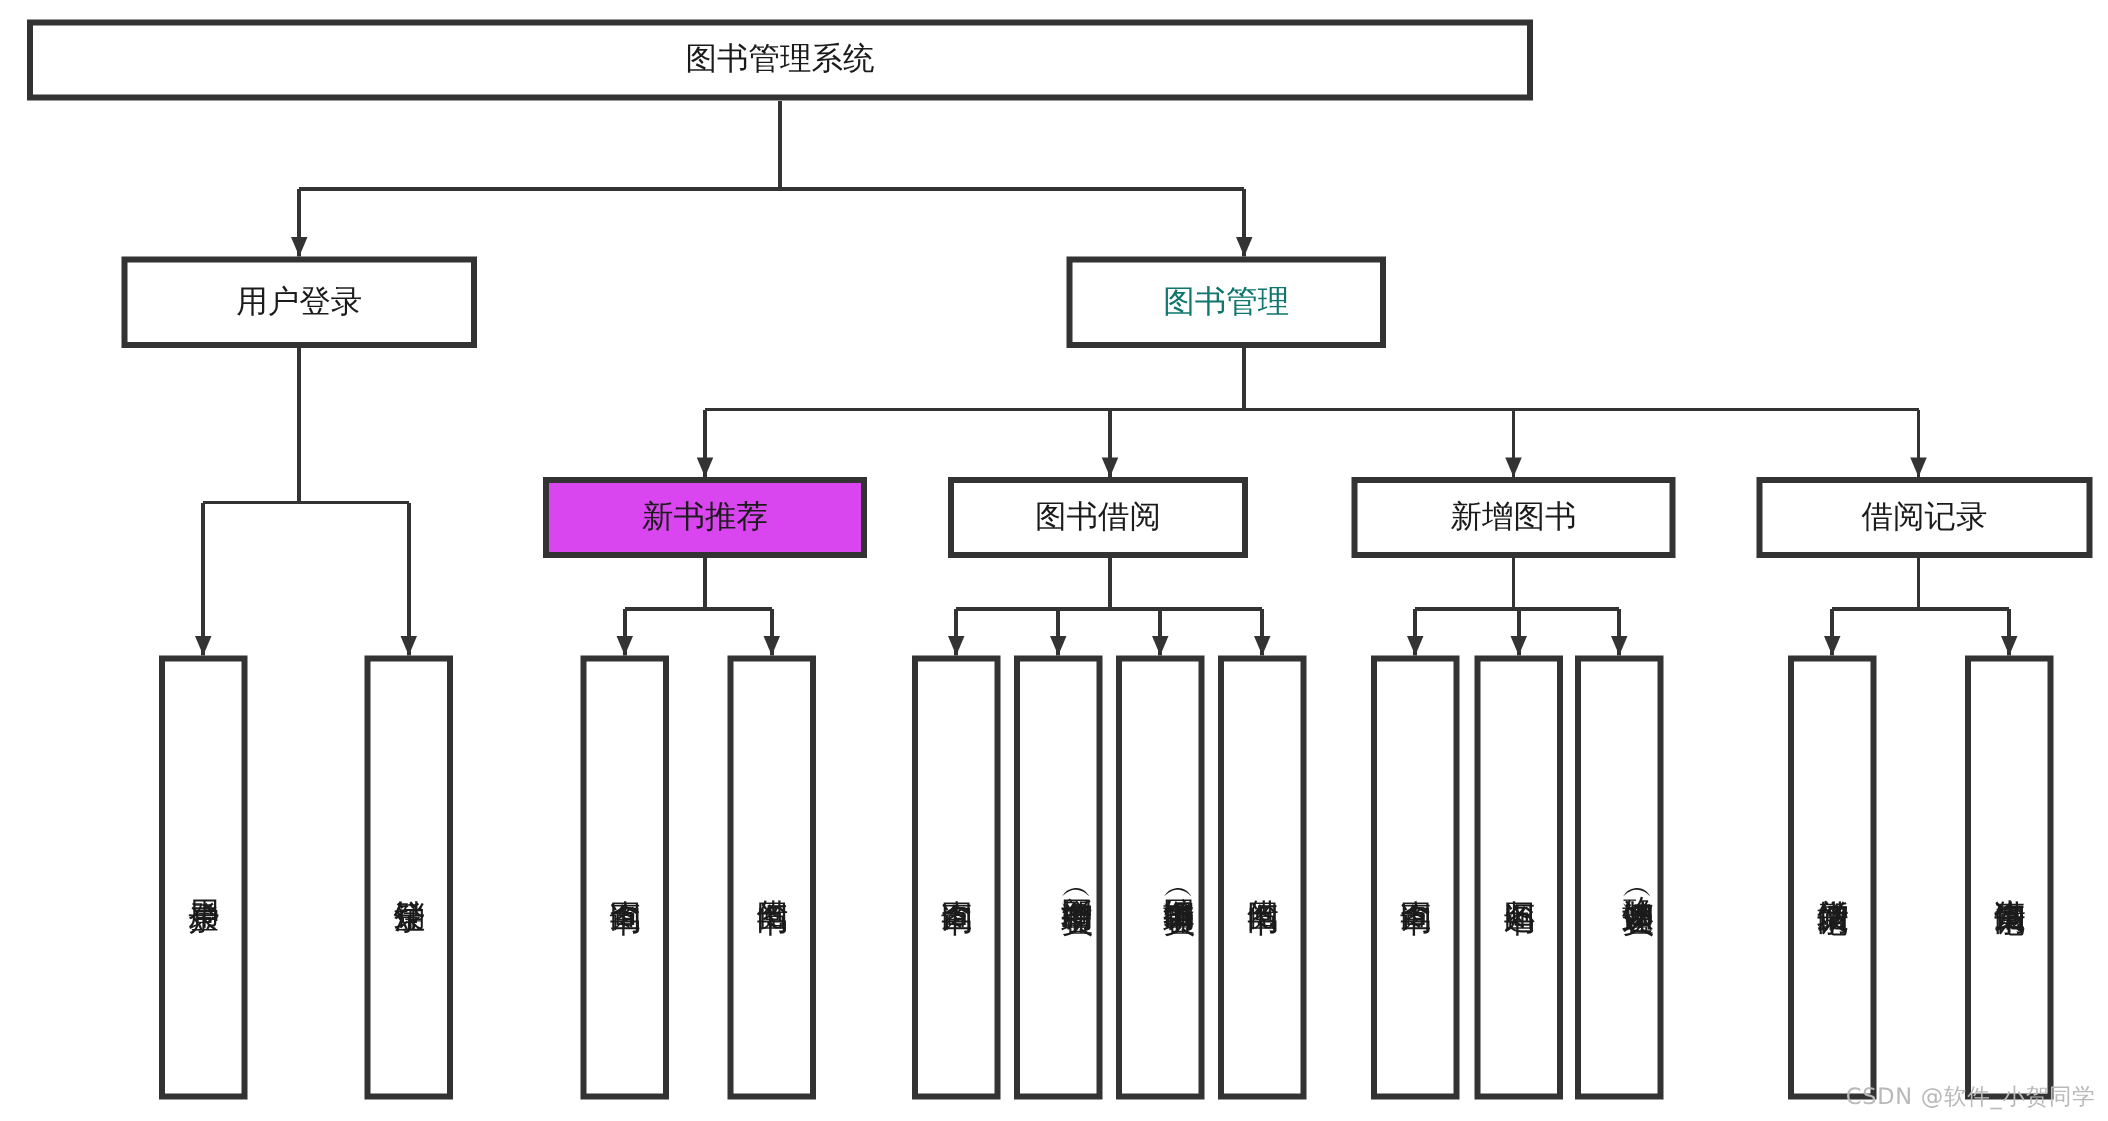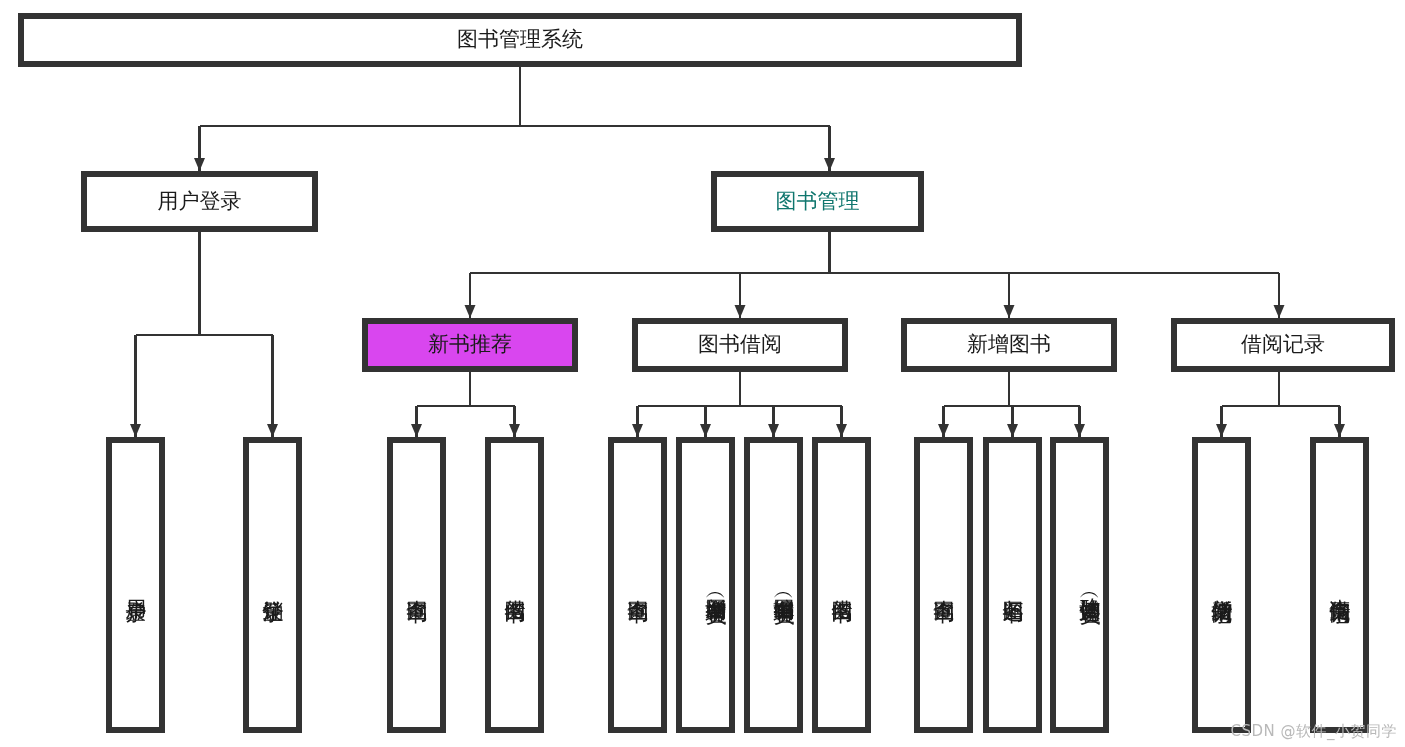--- a/index.html
+++ b/index.html
@@ -20,21 +20,21 @@
   #edges {
     position: absolute;
     left: 0;
     top: 0;
     width: 1405px;
     height: 747px;
   }
   .node {
     position: absolute;
     box-sizing: border-box;
-    border: 6px solid #84cc16;
+    border: 4px solid #84cc16;
     background: #ffffff;
     display: flex;
     align-items: center;
     justify-content: center;
     color: #1b1b1b;
   }
   .node.h {
     font-size: 21px;
     line-height: 1.2;
   }
@@ -130,21 +130,21 @@
       </div>
       <div class="node h" style="left: 81px; top: 171px; width: 237px; height: 61px; border-color: rgb(51, 51, 51); background: rgb(255, 255, 255); color: rgb(27, 27, 27);">
         <span class="node-label">用户登录</span>
       </div>
       <div class="node h" style="left: 711px; top: 171px; width: 213px; height: 61px; border-color: rgb(51, 51, 51); background: rgb(255, 255, 255); color: #0f766e;">
         <span class="node-label">图书管理</span>
       </div>
       <div class="node h" style="left: 362px; top: 318px; width: 216px; height: 54px; border-color: rgb(51, 51, 51); background: #d946ef; color: rgb(27, 27, 27);">
         <span class="node-label">新书推荐</span>
       </div>
-      <div class="node h" style="left: 632px; top: 318px; width: 216px; height: 54px; border-color: rgb(51, 51, 51); background: rgb(255, 255, 255); color: rgb(27, 27, 27);">
+      <div class="node h" style="left: 632px; top: 318px; width: 200px; height: 54px; border-color: rgb(51, 51, 51); background: rgb(255, 255, 255); color: rgb(27, 27, 27);">
         <span class="node-label">图书借阅</span>
       </div>
       <div class="node h" style="left: 901px; top: 318px; width: 216px; height: 54px; border-color: rgb(51, 51, 51); background: rgb(255, 255, 255); color: rgb(27, 27, 27);">
         <span class="node-label">新增图书</span>
       </div>
       <div class="node h" style="left: 1171px; top: 318px; width: 224px; height: 54px; border-color: rgb(51, 51, 51); background: rgb(255, 255, 255); color: rgb(27, 27, 27);">
         <span class="node-label">借阅记录</span>
       </div>
       <div class="node v" style="left: 106px; top: 437px; width: 59px; height: 296px; border-color: rgb(51, 51, 51); background: rgb(255, 255, 255); color: rgb(27, 27, 27);">
         <span class="node-label">用户登录</span>

